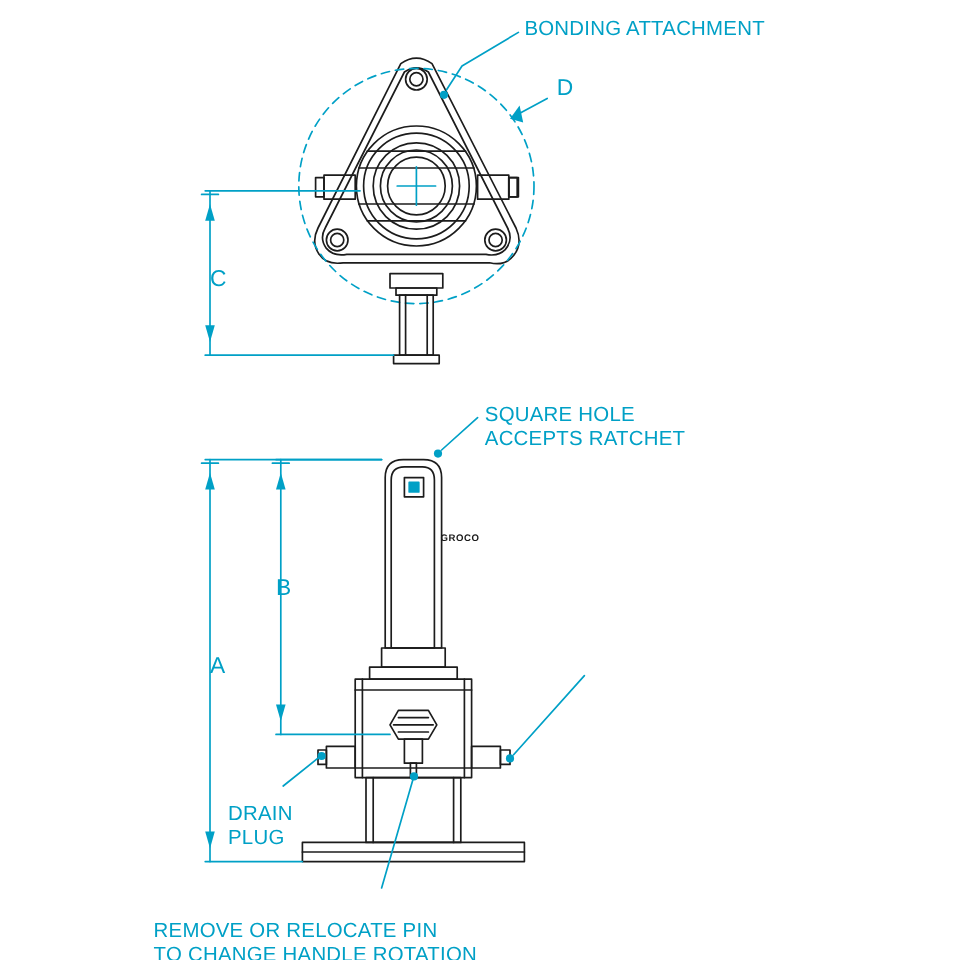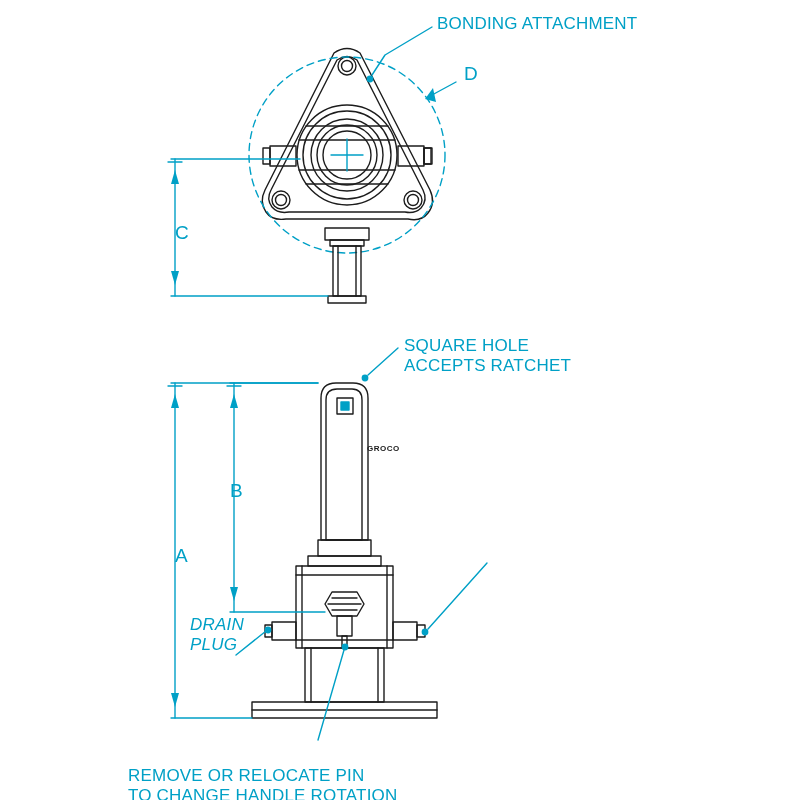--- a/index.html
+++ b/index.html
@@ -213,21 +213,21 @@
 
     </g>
   </svg>
 
   <div class="lbl" style="left:437px; top:14px;">BONDING ATTACHMENT</div>
 
   <div class="lbl" style="left:404px; top:336px;">SQUARE HOLE
 ACCEPTS RATCHET</div>
 
 
-  <div class="lbl" style="left:190px; top:615px;font-style:italic;">DRAIN
+  <div class="lbl" style="left:190px; top:668px;">DRAIN
 PLUG</div>
 
   <div class="lbl" style="left:128px; top:745px;margin-top:21px;">REMOVE OR RELOCATE PIN
 TO CHANGE HANDLE ROTATION</div>
 
   <div class="dim" style="left:464px; top:63px;">D</div>
 
   <div class="dim" style="left:175px; top:222px;">C</div>
 
   <div class="dim" style="left:230px; top:480px;">B</div>

